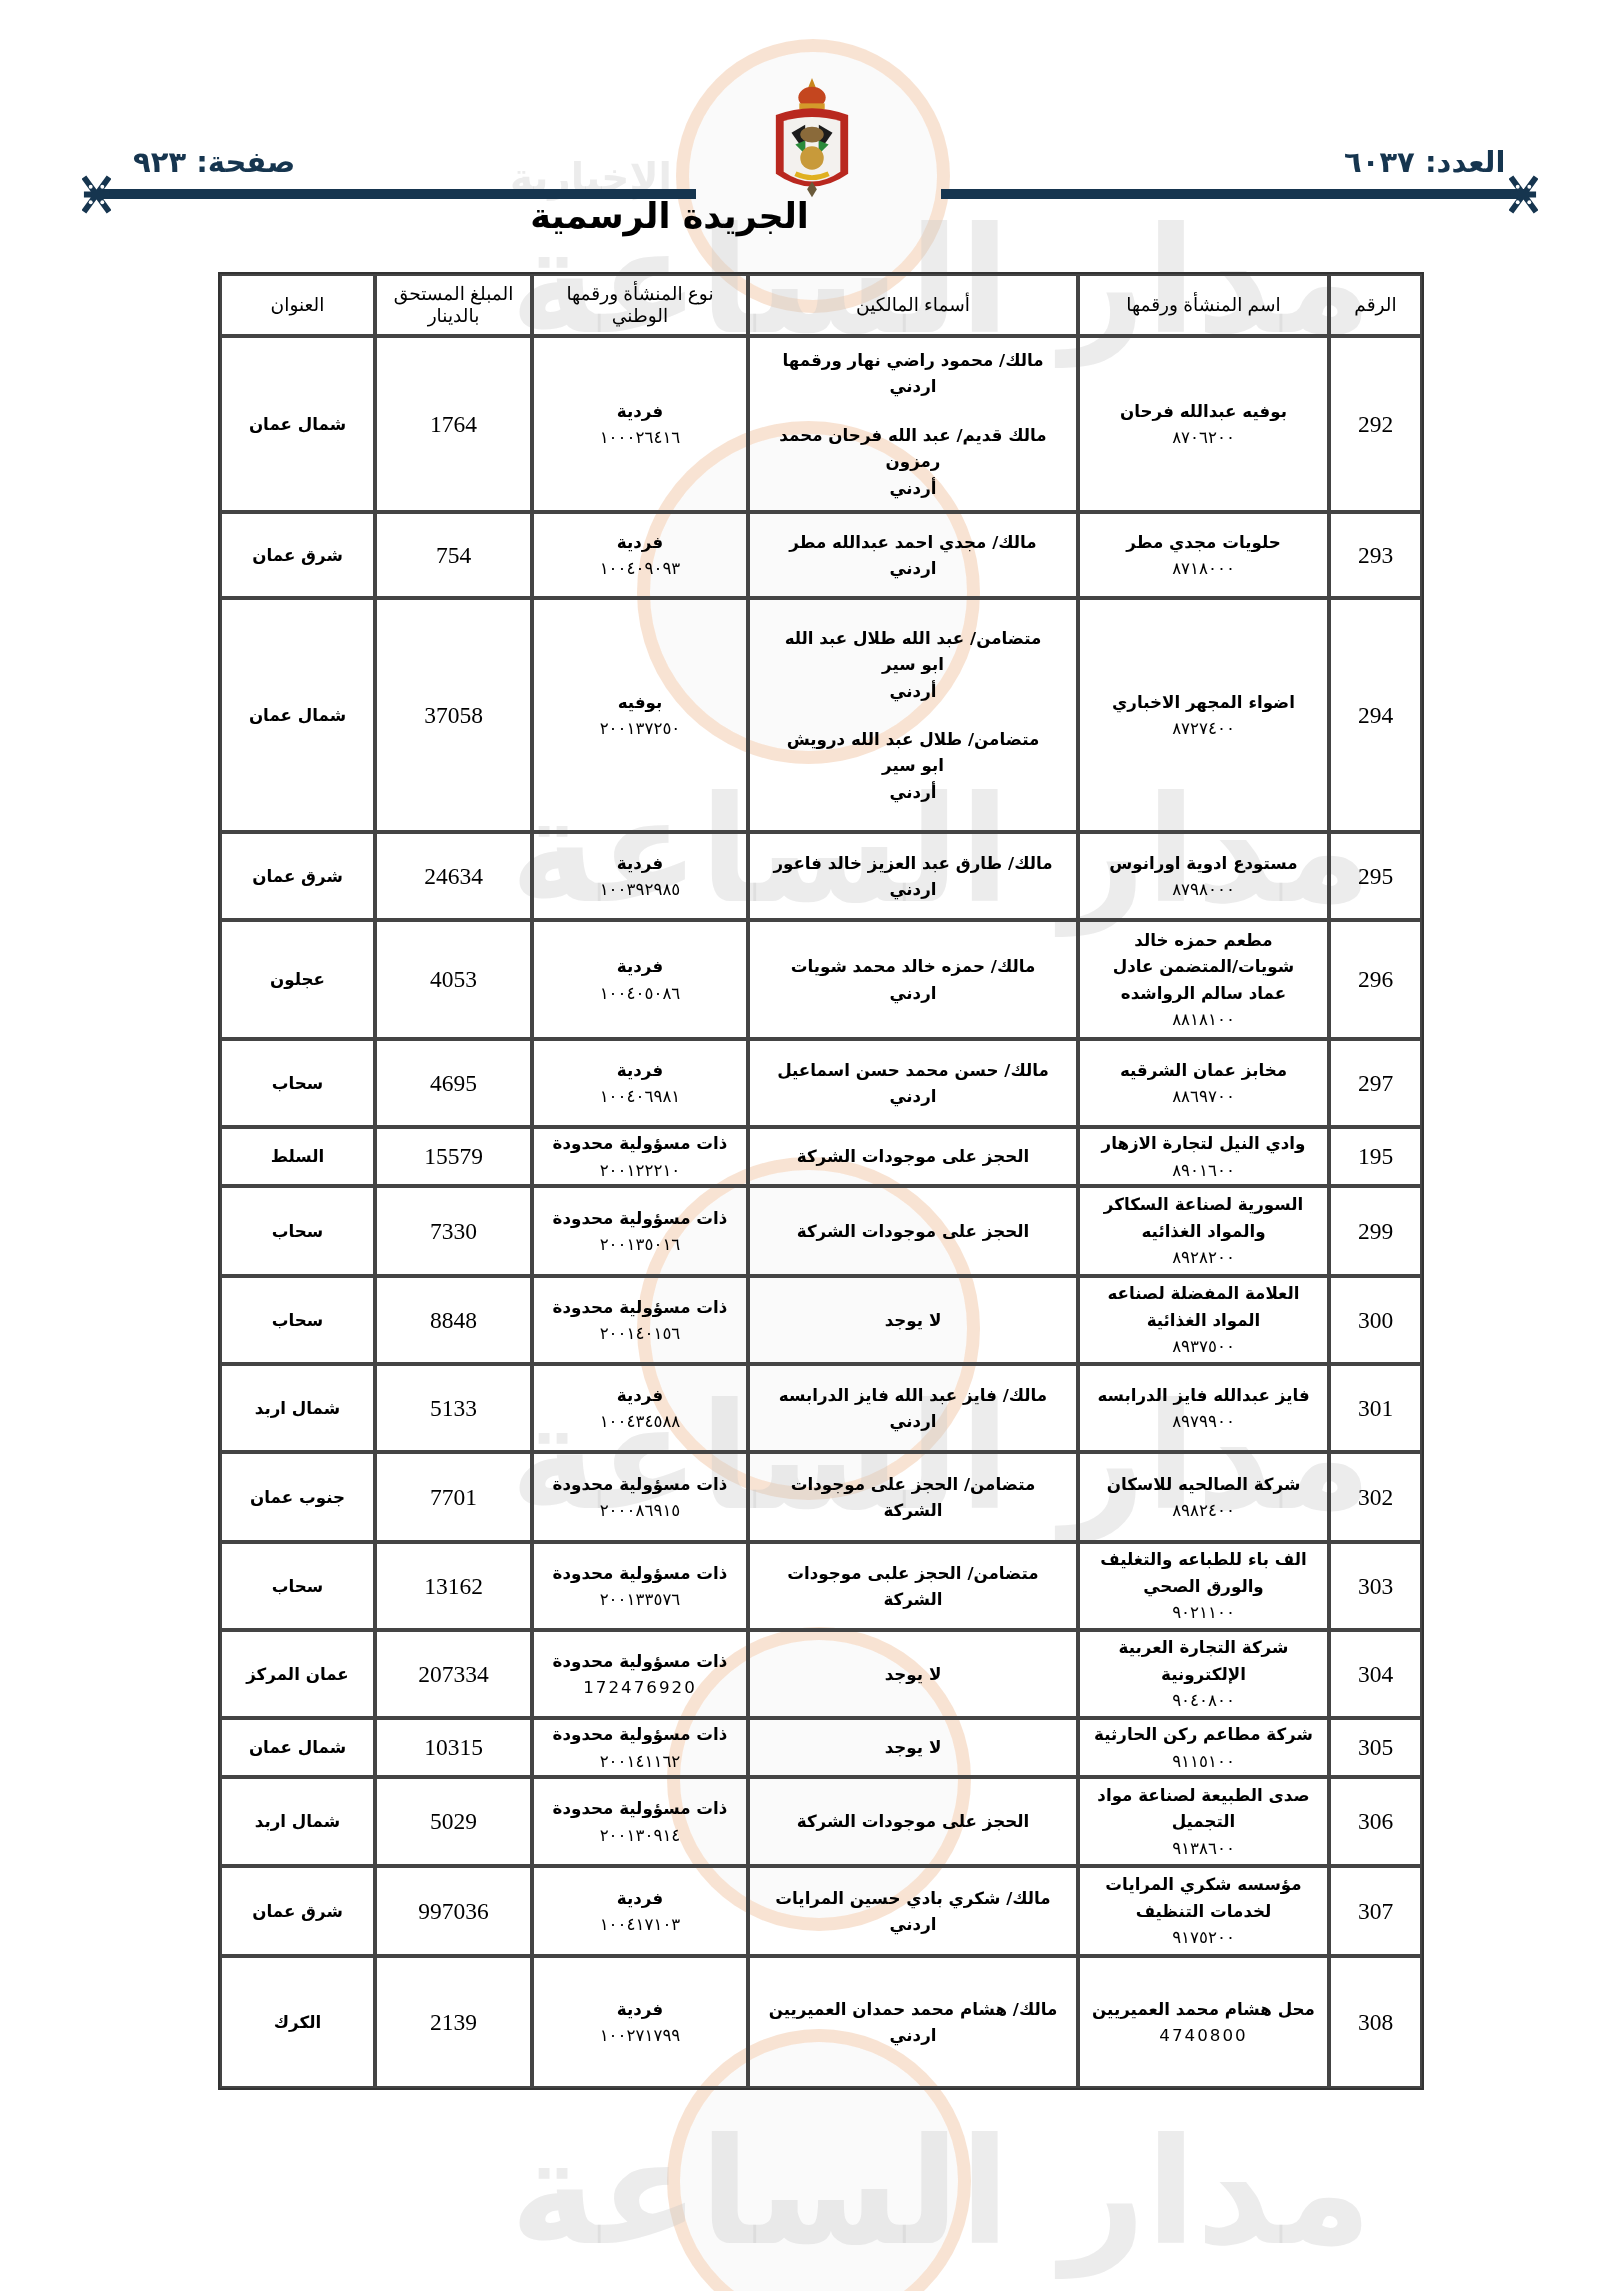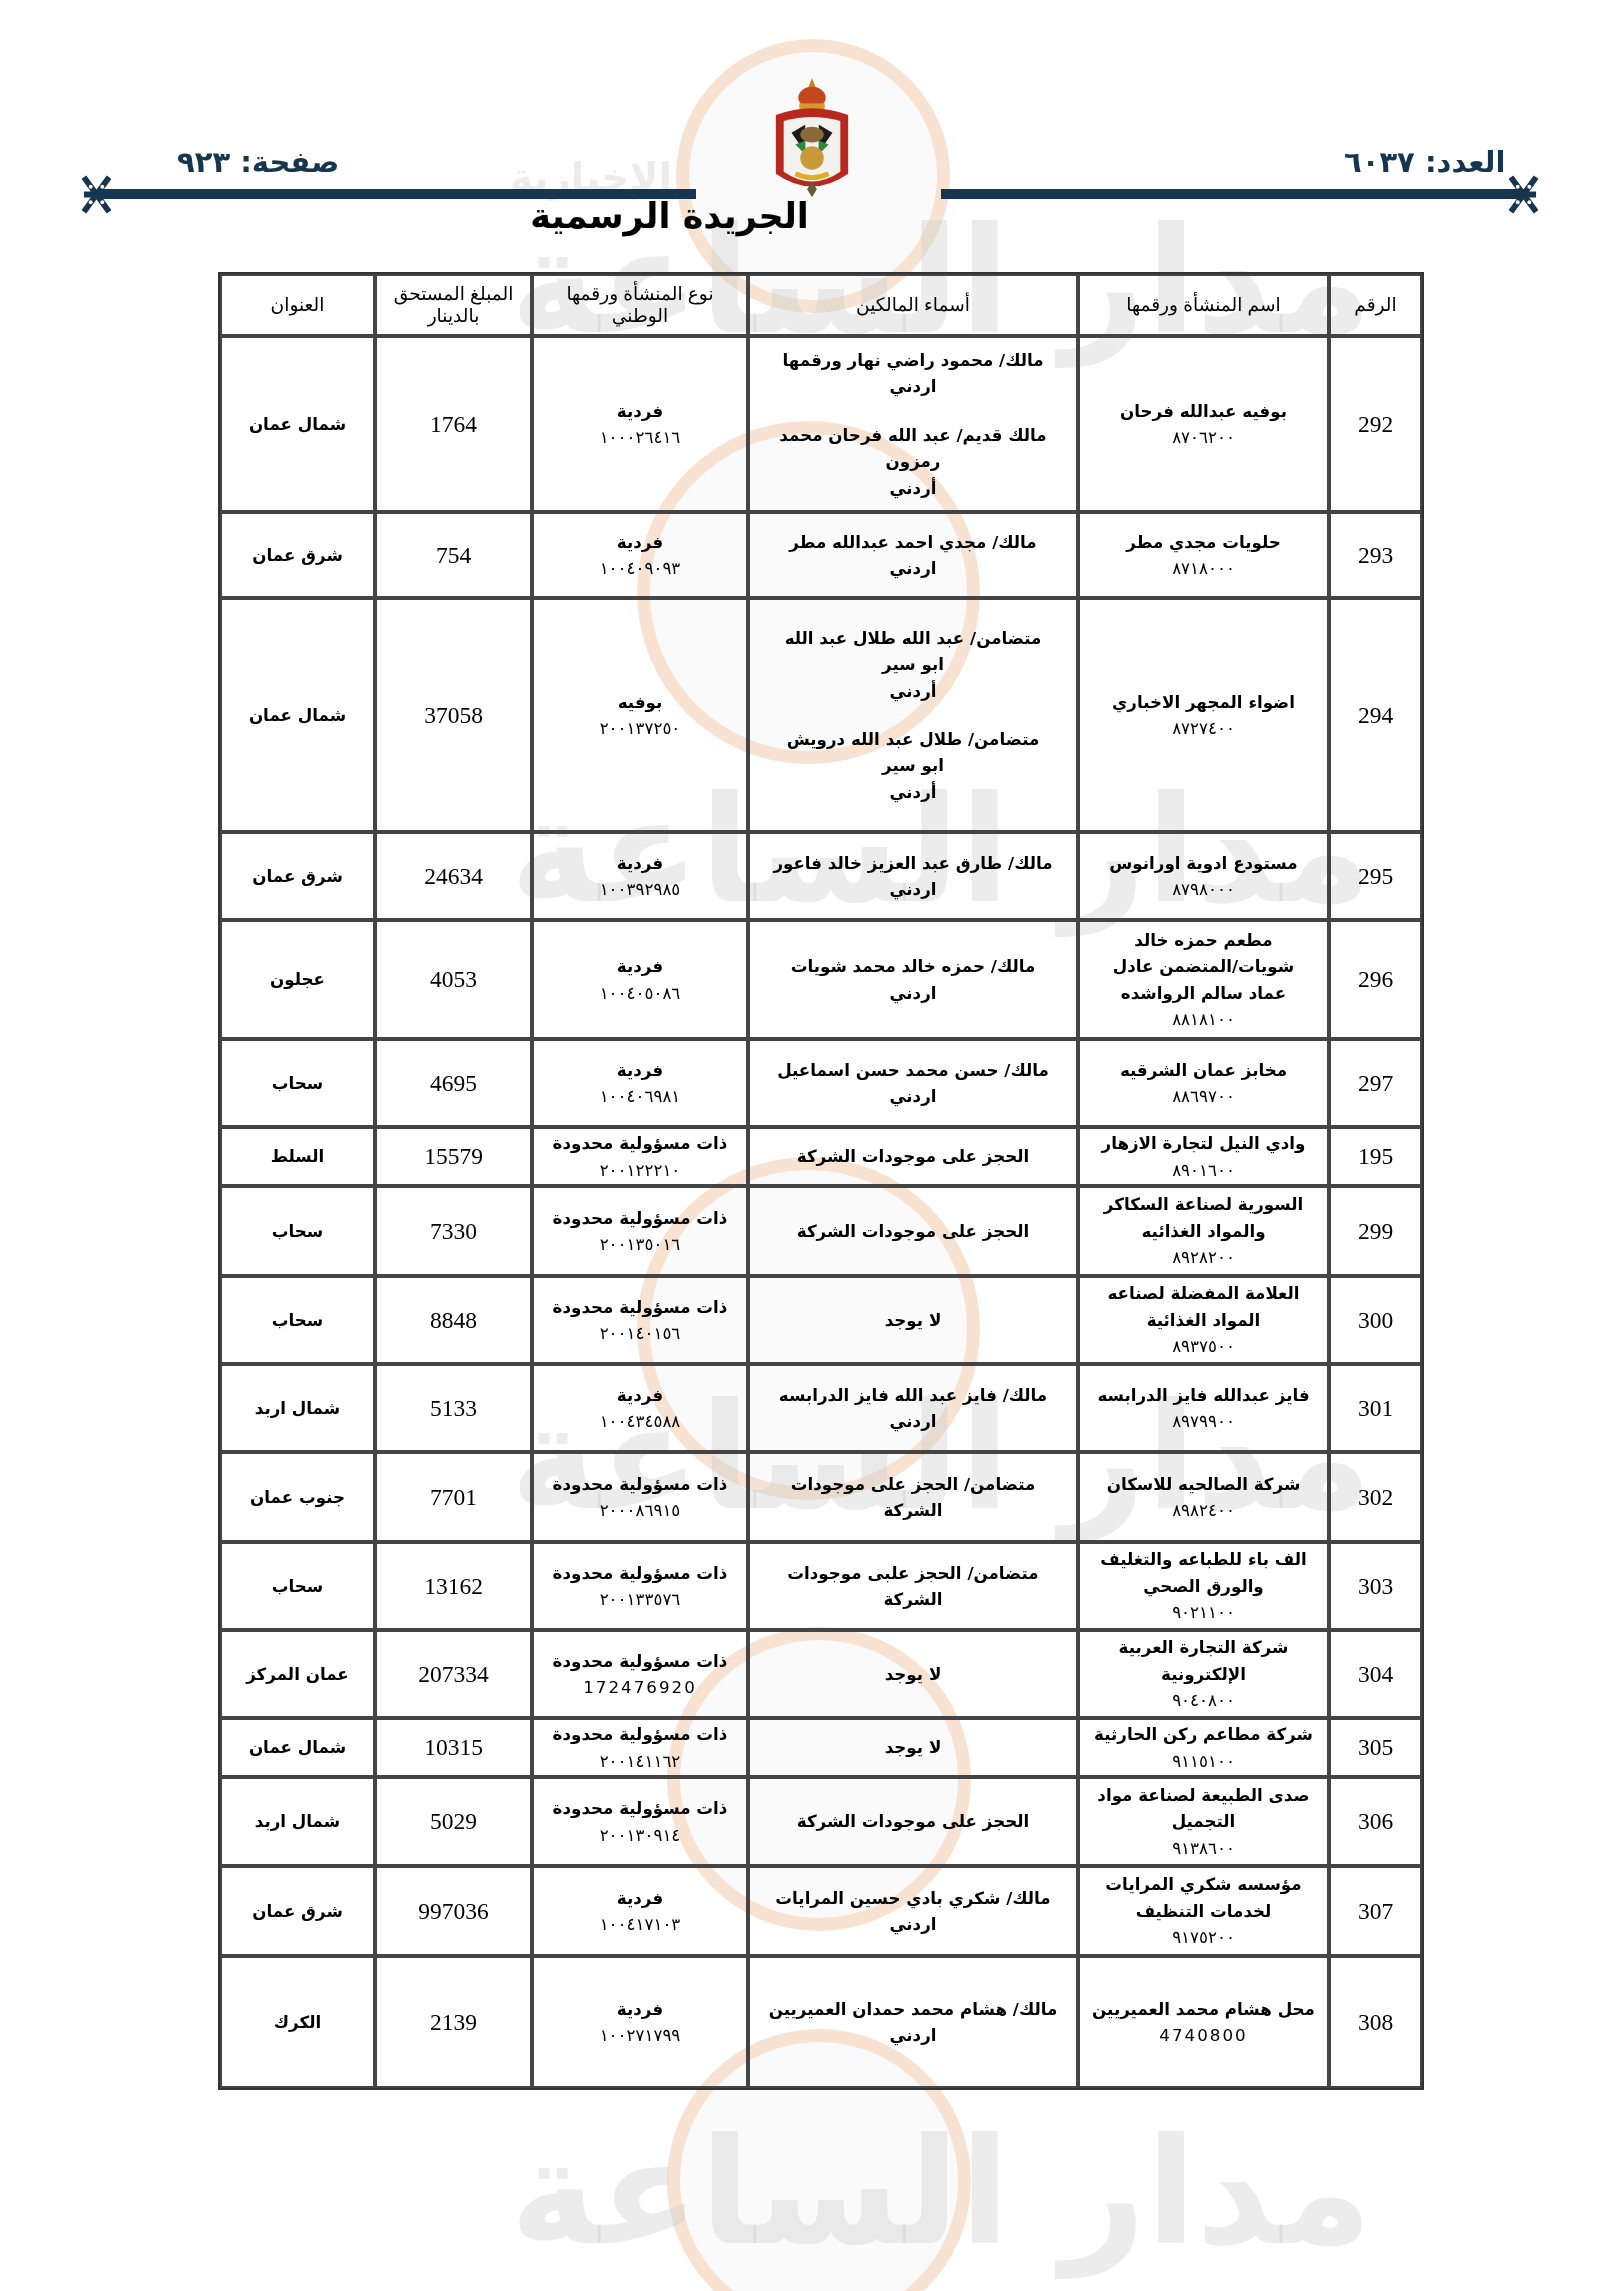--- a/index.html
+++ b/index.html
@@ -84,21 +84,21 @@
     <circle cx="21" cy="30" r="2" fill="#fff"></circle>
 </svg>
 <svg class="knot" style="left:1509px;" viewBox="0 0 30 44">
   <path d="M2 4 L28 40 M28 4 L2 40 M2 22 L28 22" stroke="#16354f" stroke-width="6" fill="none"></path>
   <circle cx="9" cy="14" r="2" fill="#fff"></circle>
     <circle cx="21" cy="14" r="2" fill="#fff"></circle>
   <circle cx="9" cy="30" r="2" fill="#fff"></circle>
     <circle cx="21" cy="30" r="2" fill="#fff"></circle>
 </svg>
 
-<div class="hdr-label" style="left:133px;margin-left:44px;">صفحة: ٩٢٣</div>
+<div class="hdr-label" style="left:133px;">صفحة: ٩٢٣</div>
 <div class="hdr-label" style="left:1344px;">العدد: ٦٠٣٧</div>
 
 <svg class="crest" viewBox="0 0 94 130">
   <path d="M47 2 L51 12 L43 12 Z" fill="#c8861e"></path>
   <ellipse cx="47" cy="22" rx="14" ry="11" fill="#c4461f"></ellipse>
   <rect x="34" y="28" width="26" height="6" fill="#d49a2a"></rect>
   <path d="M10 40 Q47 26 84 40 L84 100 Q47 126 10 100 Z" fill="#b9281f"></path>
   <path d="M18 46 Q47 38 76 46 L76 98 Q47 118 18 98 Z" fill="#f3f1ee"></path>
   <path d="M26 58 L40 50 L40 78 Z" fill="#1c1c1c"></path>
   <path d="M68 58 L54 50 L54 78 Z" fill="#1c1c1c"></path>

